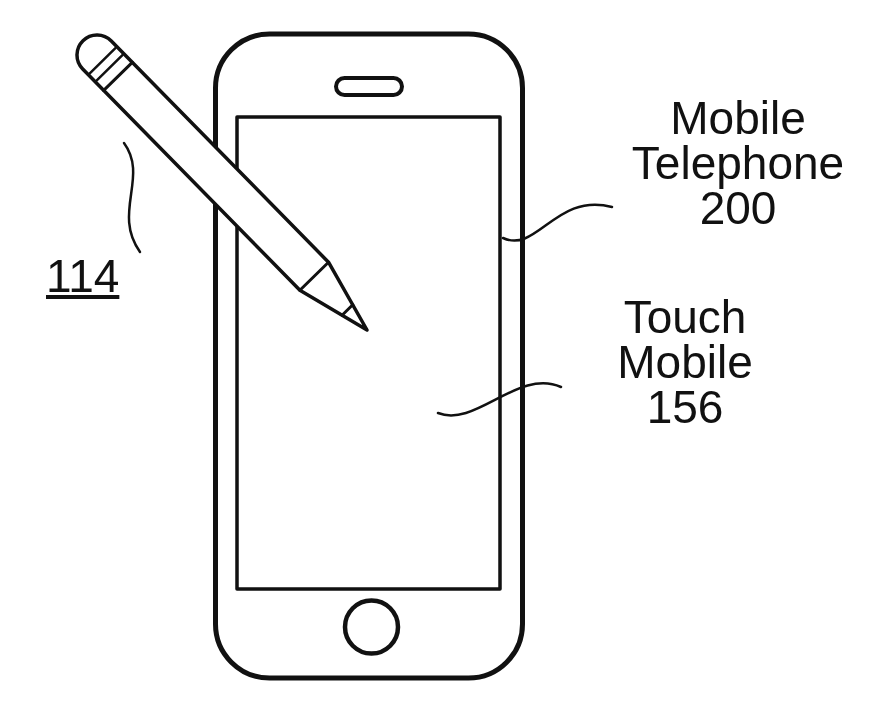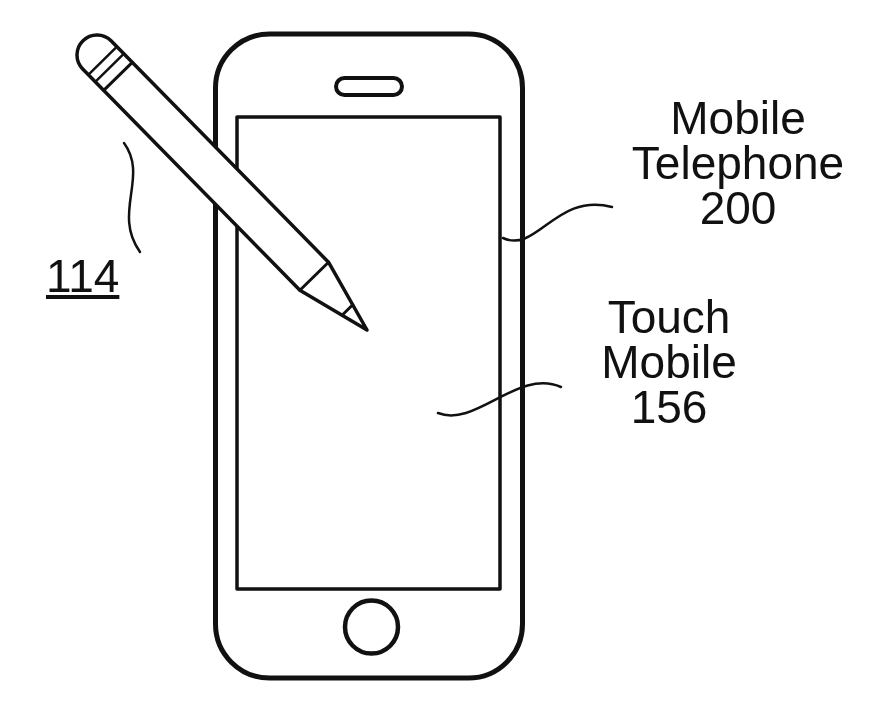--- a/index.html
+++ b/index.html
@@ -22,21 +22,21 @@
     top: 0;
   }
   .label {
     position: absolute;
     font-size: 46px;
     line-height: 45px;
     text-align: center;
     white-space: nowrap;
   }
   .phone-label  { left: 598px; top: 96px;  width: 280px; }
-  .screen-label { left: 579px; top: 295px; width: 180px; }
+  .screen-label { left: 595px; top: 295px; width: 180px; }
   .stylus-label { left: 46px;  top: 254px; width: 120px; text-align: left; text-decoration: underline; }
 </style>
 </head>
 <body>
 
 <div class="canvas">
 
   <svg width="880" height="714" viewBox="0 0 880 714">
     <g fill="none" stroke="#111111" stroke-linecap="round" stroke-linejoin="round">
 

